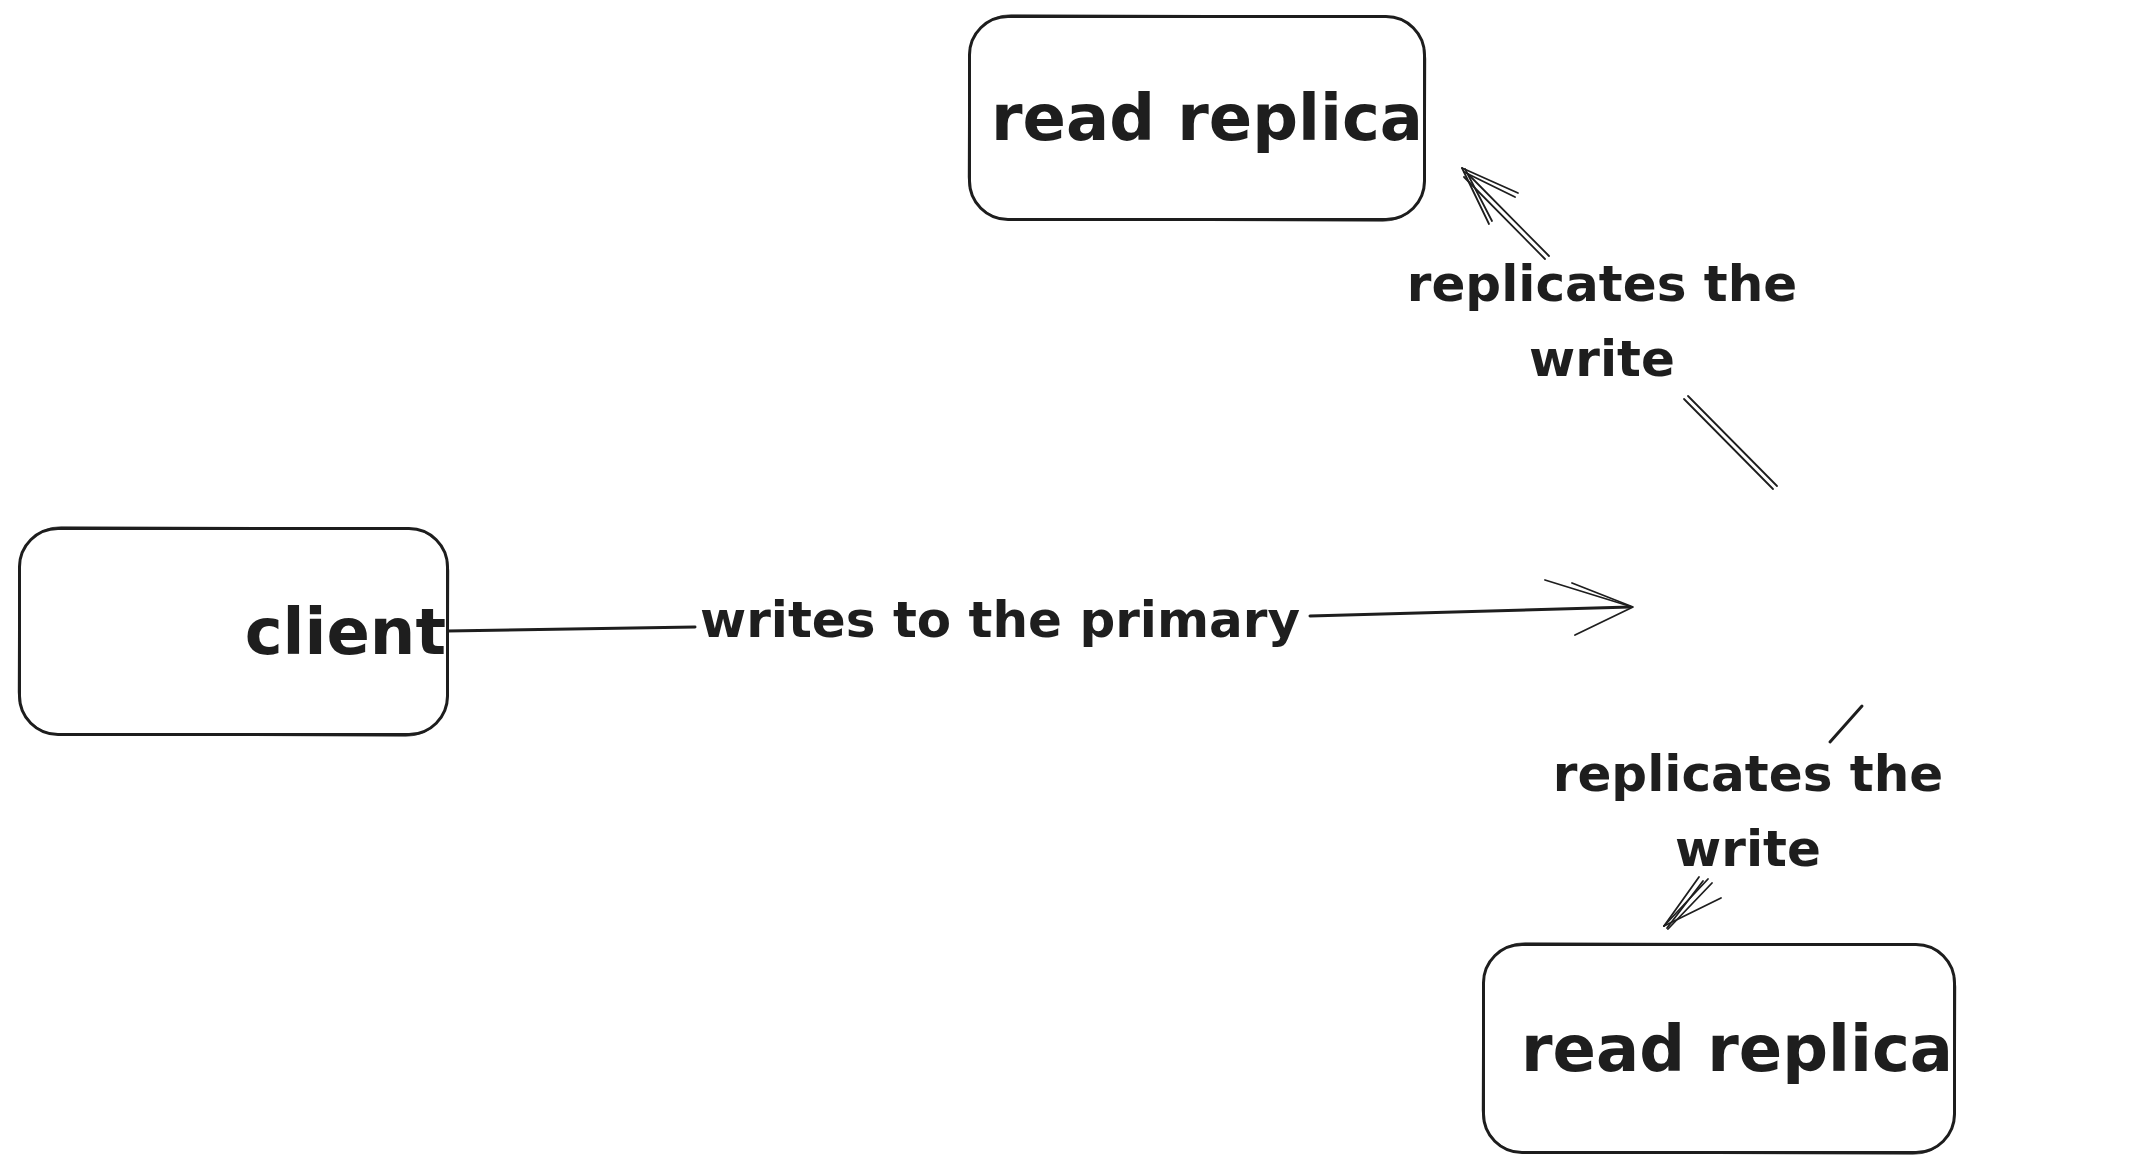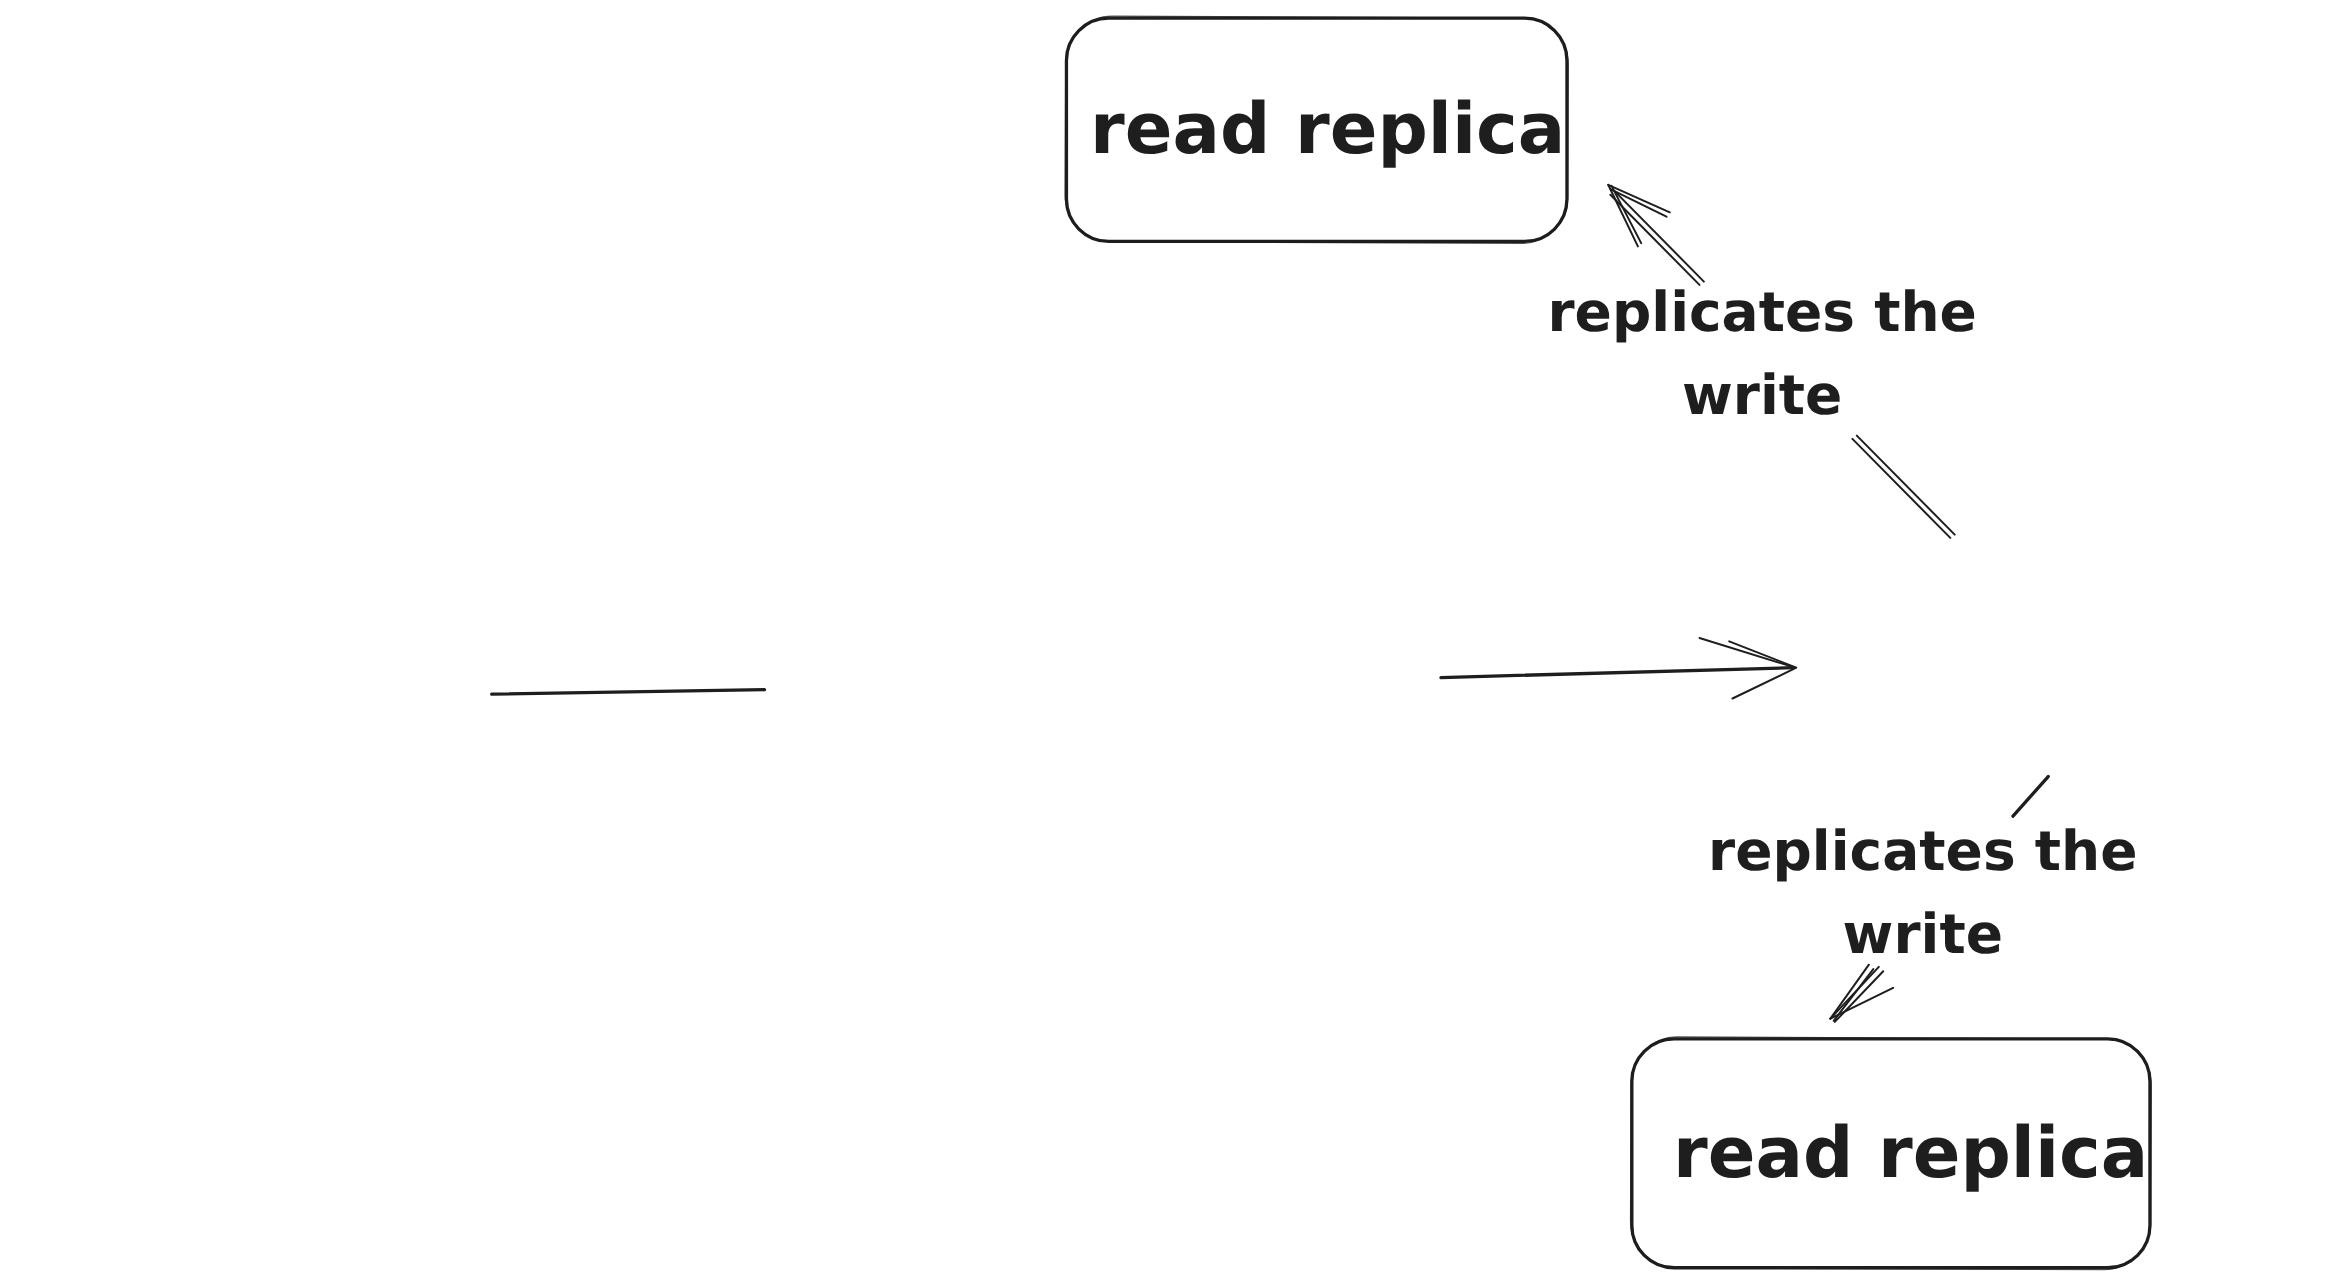--- a/index.html
+++ b/index.html
@@ -92,24 +92,28 @@
       <path class="thin" d="M1664,926 L1699,877"></path>
       <path class="thin" d="M1667,928 L1703,881"></path>
       <path class="thin" d="M1664,926 L1721,898"></path>
     </g>
   </svg>
 
   <div class="node node-read-top">
     <span class="node-label">read replica</span>
   </div>
 
+  <div class="node node-client">
+    <span class="node-label">client</span>
+  </div>
 
 
   <div class="node node-read-bottom">
     <span class="node-label">read replica</span>
   </div>
 
+  <div class="edge-label label-writes">writes to the primary</div>
 
   <div class="edge-label wrap label-rep-top">replicates the write</div>
 
   <div class="edge-label wrap label-rep-bottom">replicates the write</div>
 
 </div>
 
 </body></html>

